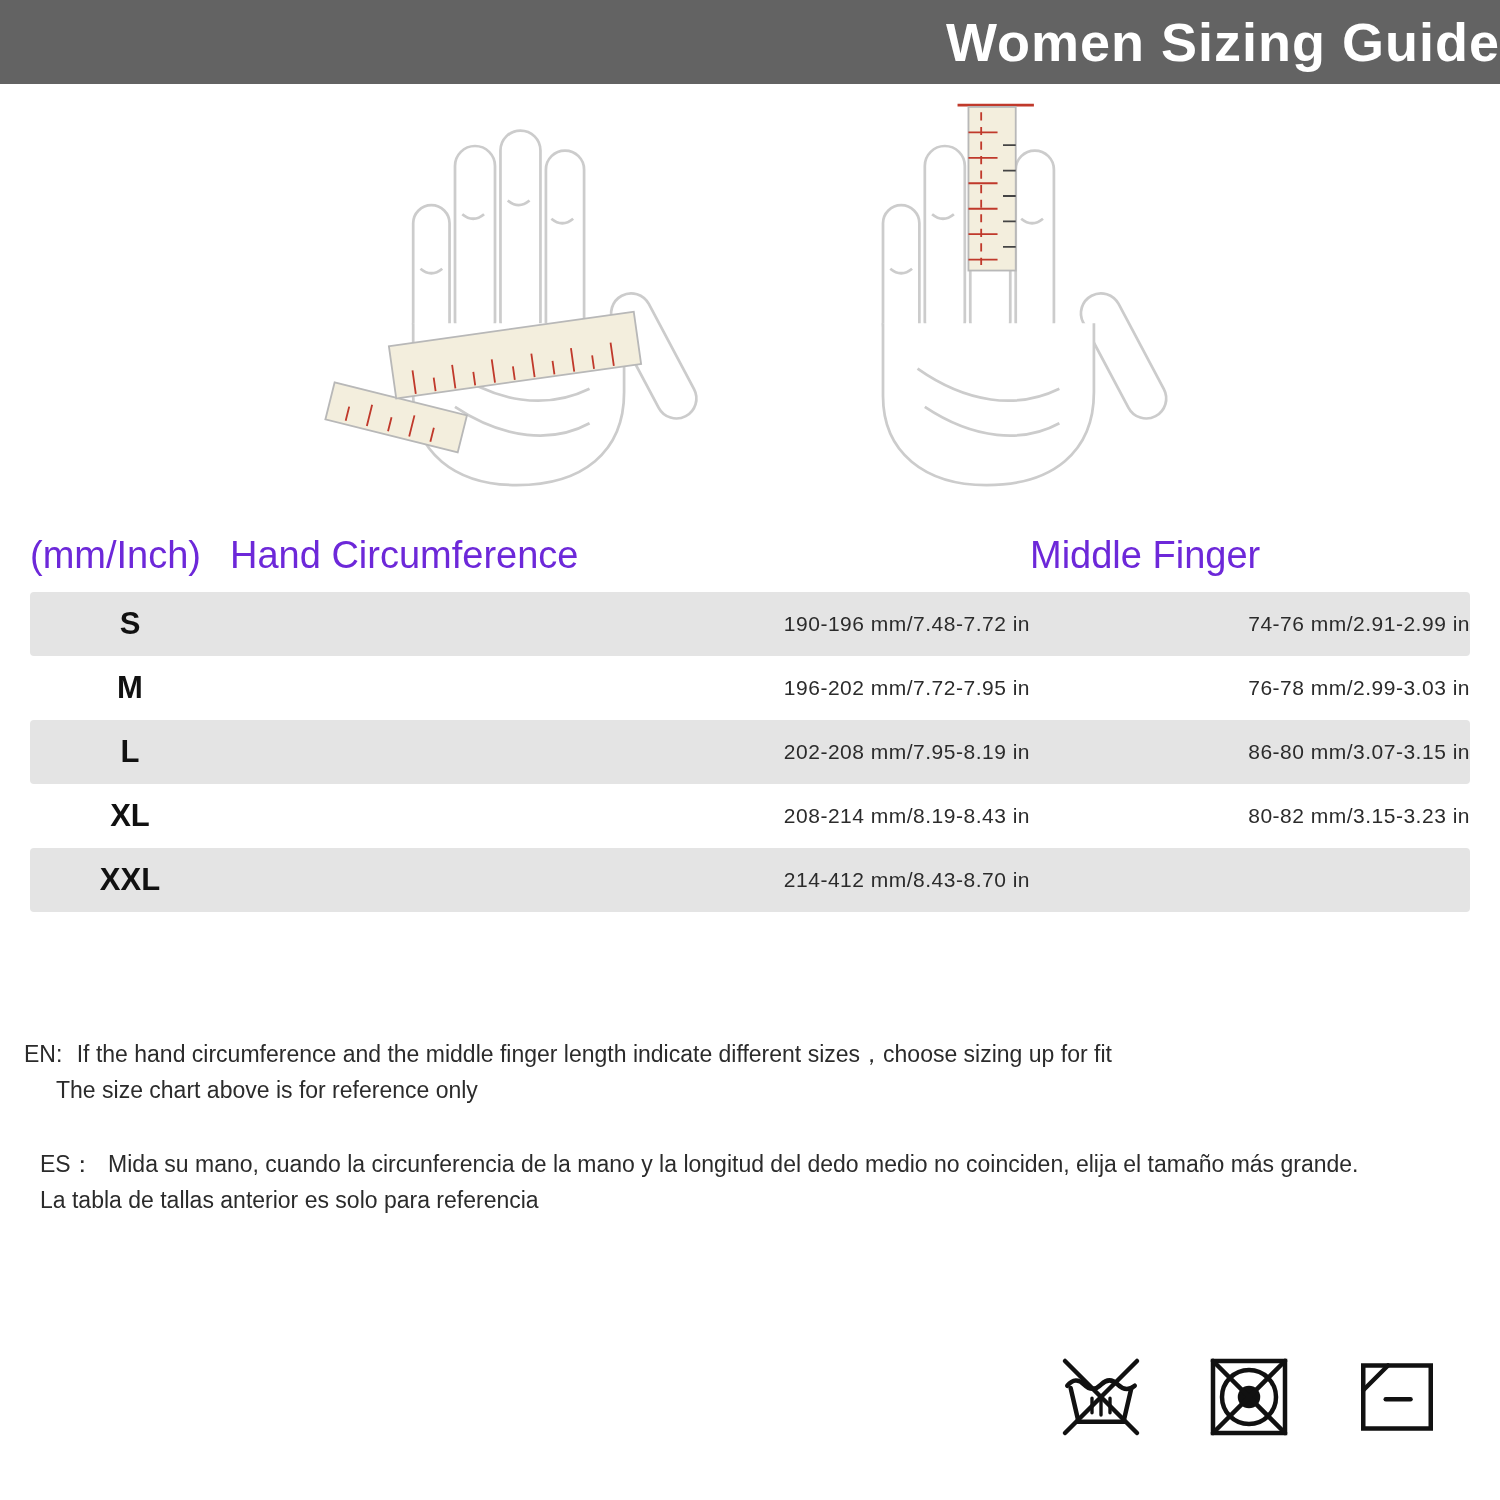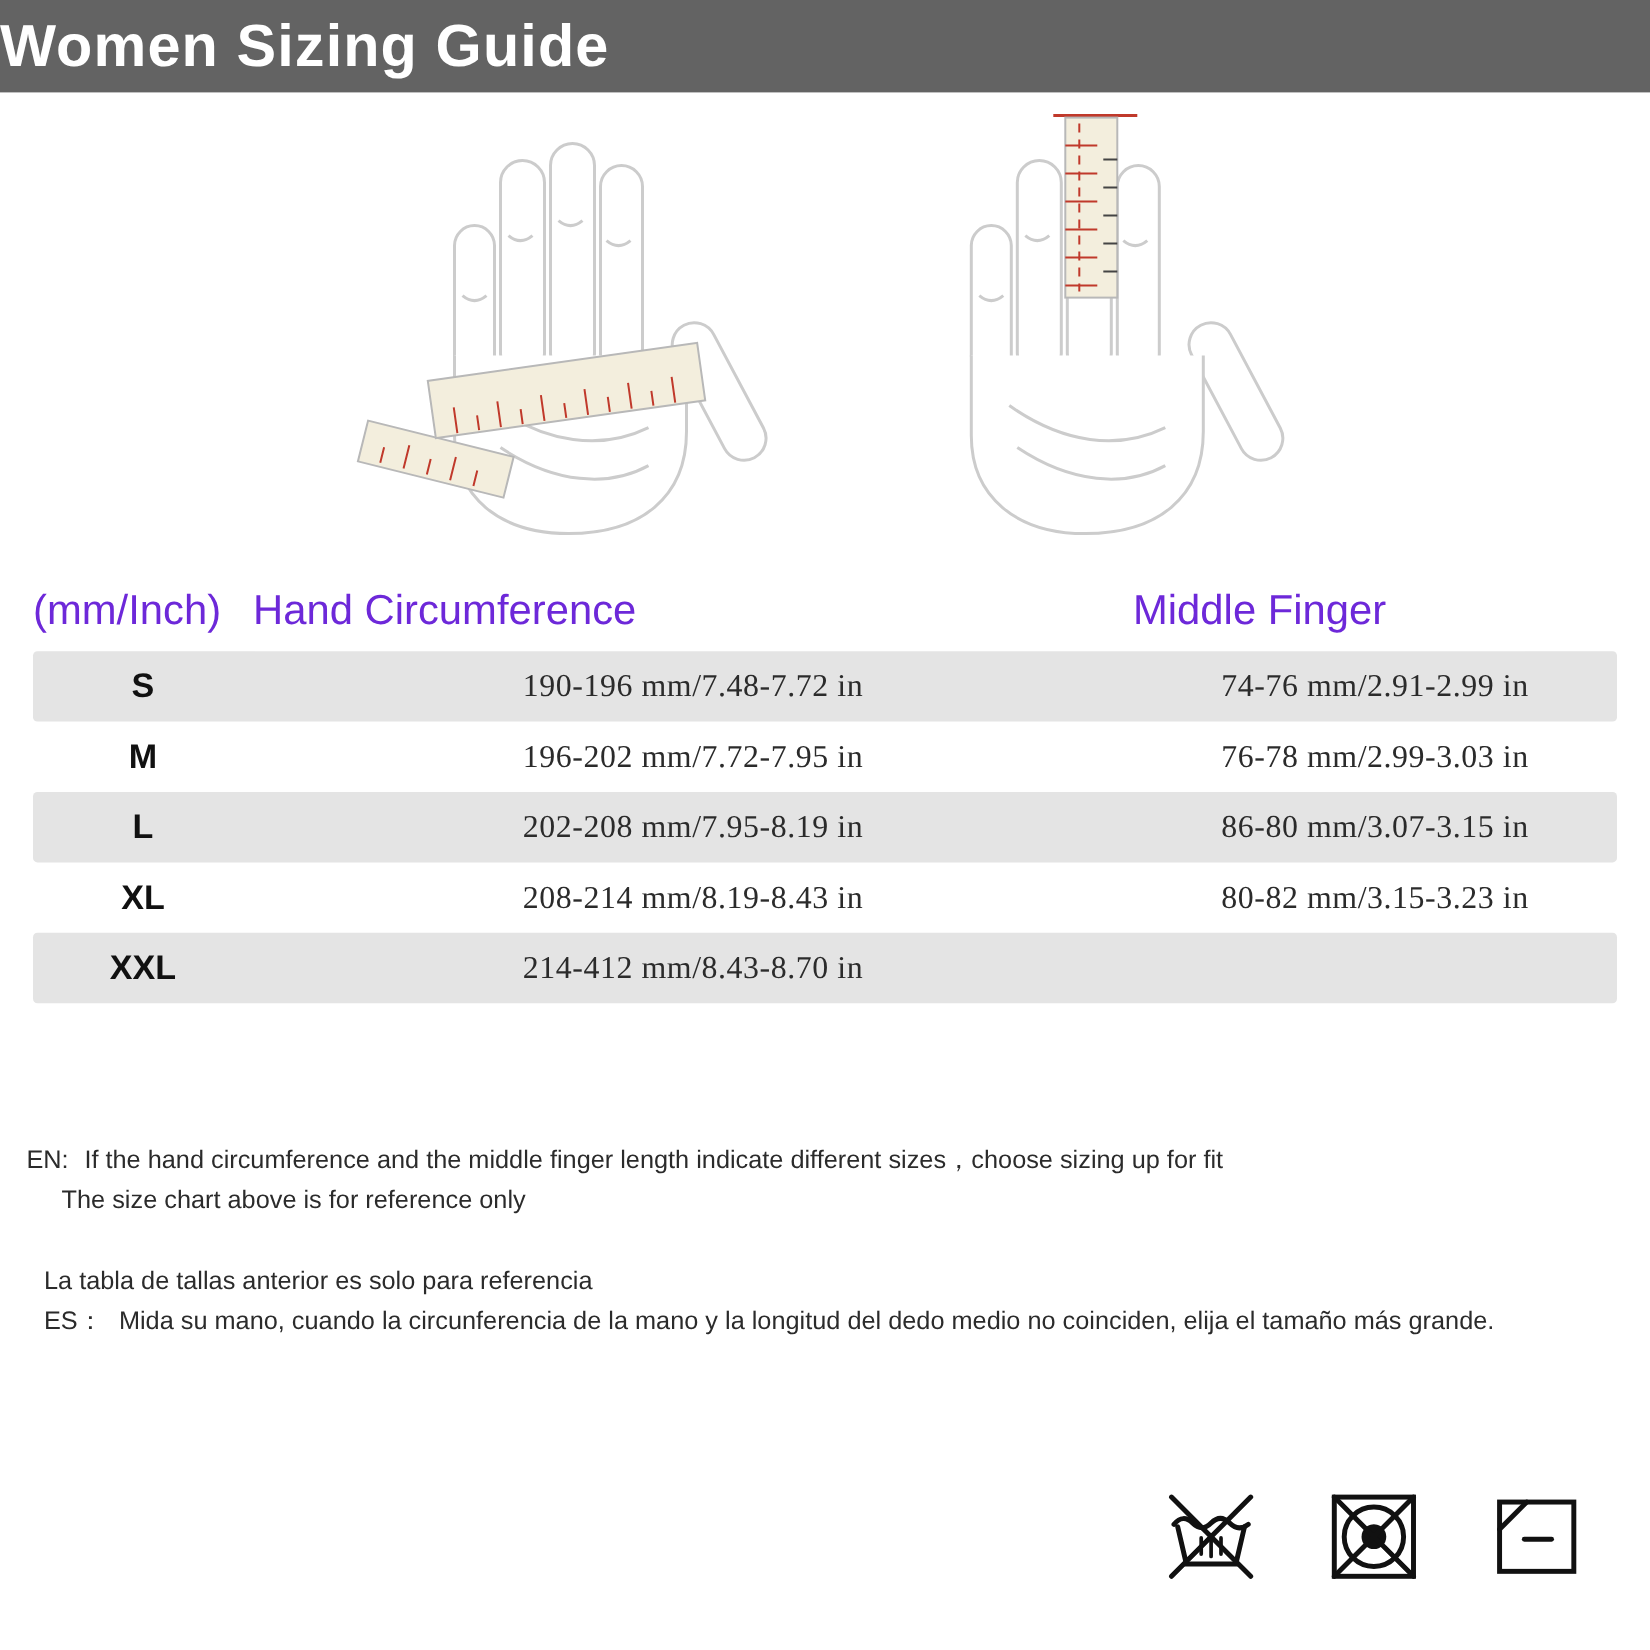--- a/index.html
+++ b/index.html
@@ -2,21 +2,21 @@
 <html><head>
 <meta charset="utf-8">
 <style>
   html,body{margin:0;padding:0;}
   body{
     width:1500px;height:1500px;position:relative;background:#ffffff;
     font-family:"Liberation Sans", sans-serif;color:#1a1a1a;overflow:hidden;
   }
   .header{
     position:absolute;top:0;left:0;width:1500px;height:84px;
-    background:#636363;display:flex;align-items:center;justify-content:flex-start;
+    background:#636363;display:flex;align-items:center;justify-content:flex-end;
   }
   .header .title{
     color:#ffffff;font-size:54px;font-weight:700;letter-spacing:1px;
     font-family:"Liberation Sans", sans-serif;
   }
   .hands{
     position:absolute;top:96px;left:0;width:1500px;height:420px;
     display:flex;align-items:flex-start;justify-content:center;gap:120px;
   }
   .hand-fig{flex:0 0 auto;}
@@ -27,21 +27,21 @@
   }
   .t-head .cell{
     text-align:left;font-weight:400;font-size:38px;color:#6d28d9;
   }
   .t-row{
     display:grid;grid-template-columns:200px 800px 1fr;align-items:center;
     height:64px;border-radius:4px;
   }
   .t-row.stripe{background:#e4e4e4;}
   .t-row .size{font-weight:700;font-size:31px;text-align:center;color:#111;}
-  .t-row .val{font-size:29px;text-align:center;color:#2b2b2b;letter-spacing:.5px;font-family:Liberation Serif, serif;}
+  .t-row .val{font-size:21px;text-align:right;color:#2b2b2b;letter-spacing:.5px;}
   .notes-en{position:absolute;top:1036px;left:24px;font-size:23px;color:#2b2b2b;line-height:36px;}
   .notes-es{position:absolute;top:1146px;left:40px;font-size:23px;color:#2b2b2b;line-height:36px;}
   .note-label{margin-right:8px;}
   .note-indent{margin-left:32px;}
   .care-icons{
     position:absolute;top:1352px;right:58px;display:flex;gap:58px;align-items:center;
   }
   .care-icons svg{display:block;}
   .hidden-defs{position:absolute;width:0;height:0;overflow:hidden;}
 </style>
@@ -127,25 +127,25 @@
 
 <div class="notes-en">
   <div>
     <span class="note-label">EN:</span>
     <span>If the hand circumference and the middle finger length indicate different sizes，choose sizing up for fit</span>
   </div>
   <div class="note-indent">The size chart above is for reference only</div>
 </div>
 
 <div class="notes-es">
-  <div>La tabla de tallas anterior es solo para referencia</div>
   <div>
     <span class="note-label">ES：</span>
     <span>Mida su mano, cuando la circunferencia de la mano y la longitud del dedo medio no coinciden, elija el tamaño más grande.</span>
   </div>
+  <div>La tabla de tallas anterior es solo para referencia</div>
 </div>
 
 <div class="care-icons">
   <svg width="90" height="90" viewBox="0 0 80 80" fill="none" stroke="#111111" stroke-width="4" stroke-linecap="round">
     <path d="M10 30 C15 24 20 24 25 29 C30 34 35 34 40 29 C45 24 50 24 55 29 C60 34 65 34 70 30"></path>
     <path d="M13 32 L20 62 H60 L67 32"></path>
     <path d="M32 41 v13 M40 39 v17 M48 41 v13" stroke-width="3"></path>
     <path d="M8 8 L72 72 M72 8 L8 72"></path>
   </svg>
   <svg width="90" height="90" viewBox="0 0 80 80" fill="none" stroke="#111111" stroke-width="4" stroke-linecap="round">

